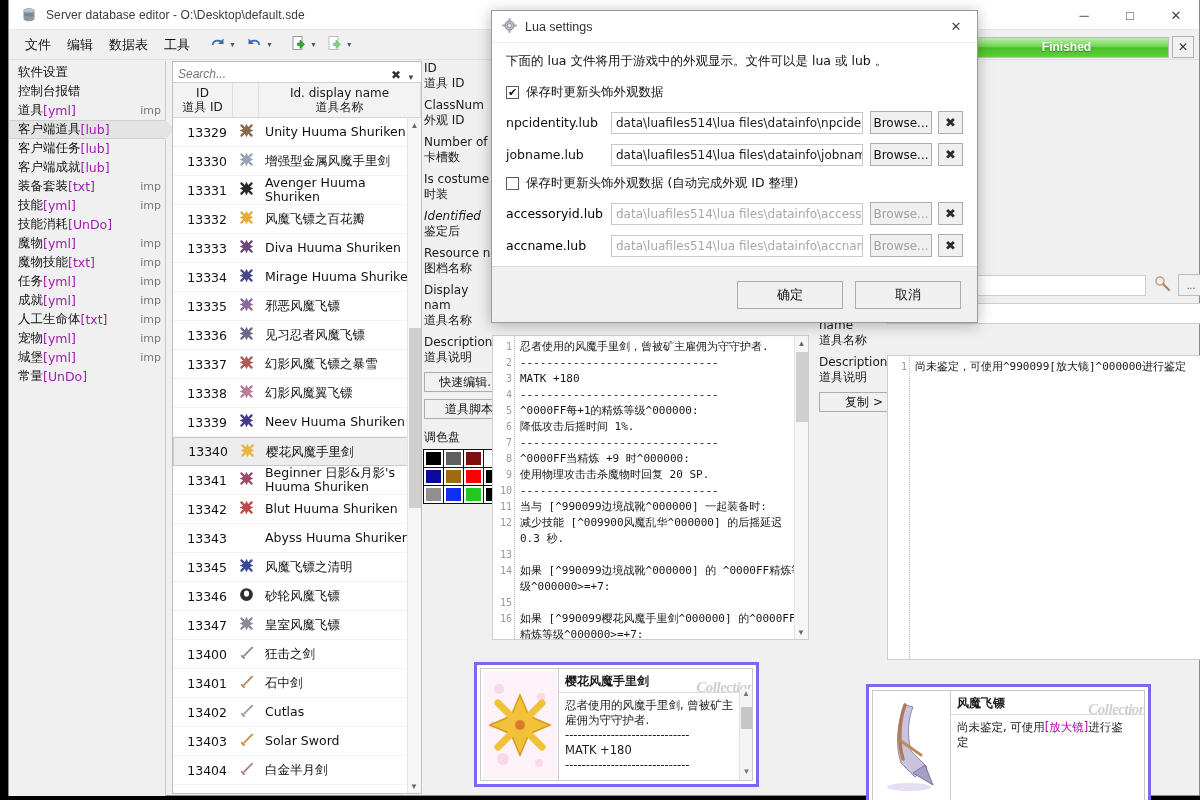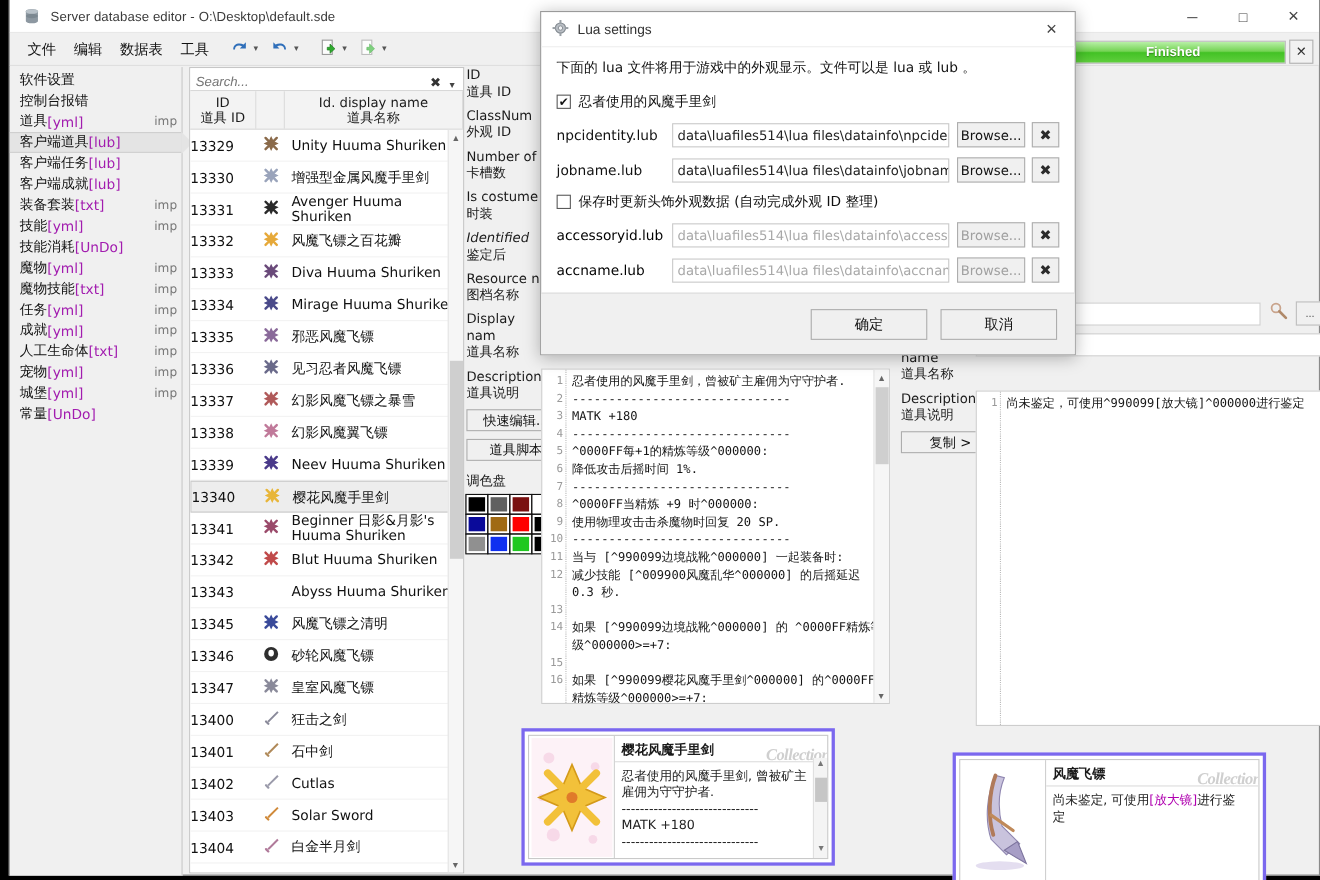--- a/index.html
+++ b/index.html
@@ -179,21 +179,21 @@
   .lrow {
     display: flex; align-items: center;
     min-height: 29px;
     border-bottom: 1px solid #f2f2f2;
   }
   .lrow.sel {
     background: #ededed;
     border: 1px solid #c9c9c9;
   }
   .lrow .lid {
-    width: 60px; padding-right: 6px;
+    width: 60px; text-align: right; padding-right: 6px;
     font-size: 12.5px; color: #111;
     font-family: "DejaVu Sans", sans-serif;
   }
   .lrow .lic { width: 26px; text-align:center; font-size: 13px; }
   .lrow .lnm {
     flex: 1; padding-left: 6px; padding-right: 4px;
     font-size: 12.5px; color: #111;
     font-family: "DejaVu Sans", sans-serif;
     line-height: 14px;
   }
@@ -1049,21 +1049,21 @@
             </g>
           </svg>
         </span>
         <span class="tt">Lua settings</span>
         <span class="dlg-close">✕</span>
       </div>
       <div class="dlg-body">
         <div class="dlg-desc">下面的 lua 文件将用于游戏中的外观显示。文件可以是 lua 或 lub 。</div>
         <div class="dlg-check">
           <span class="cbox">✔</span>
-          <span>忍者使用的风魔手里剑</span>
+          <span>保存时更新头饰外观数据</span>
         </div>
         <div id="dlg-rows-1">
             <div class="dlg-fr">
               <div class="nm">npcidentity.lub</div>
               <div class="dlg-path">data\luafiles514\lua files\datainfo\npcidentity</div>
               <div class="dlg-browse">Browse...</div>
               <div class="dlg-del">✖</div>
             </div>
             <div class="dlg-fr">
               <div class="nm">jobname.lub</div>

